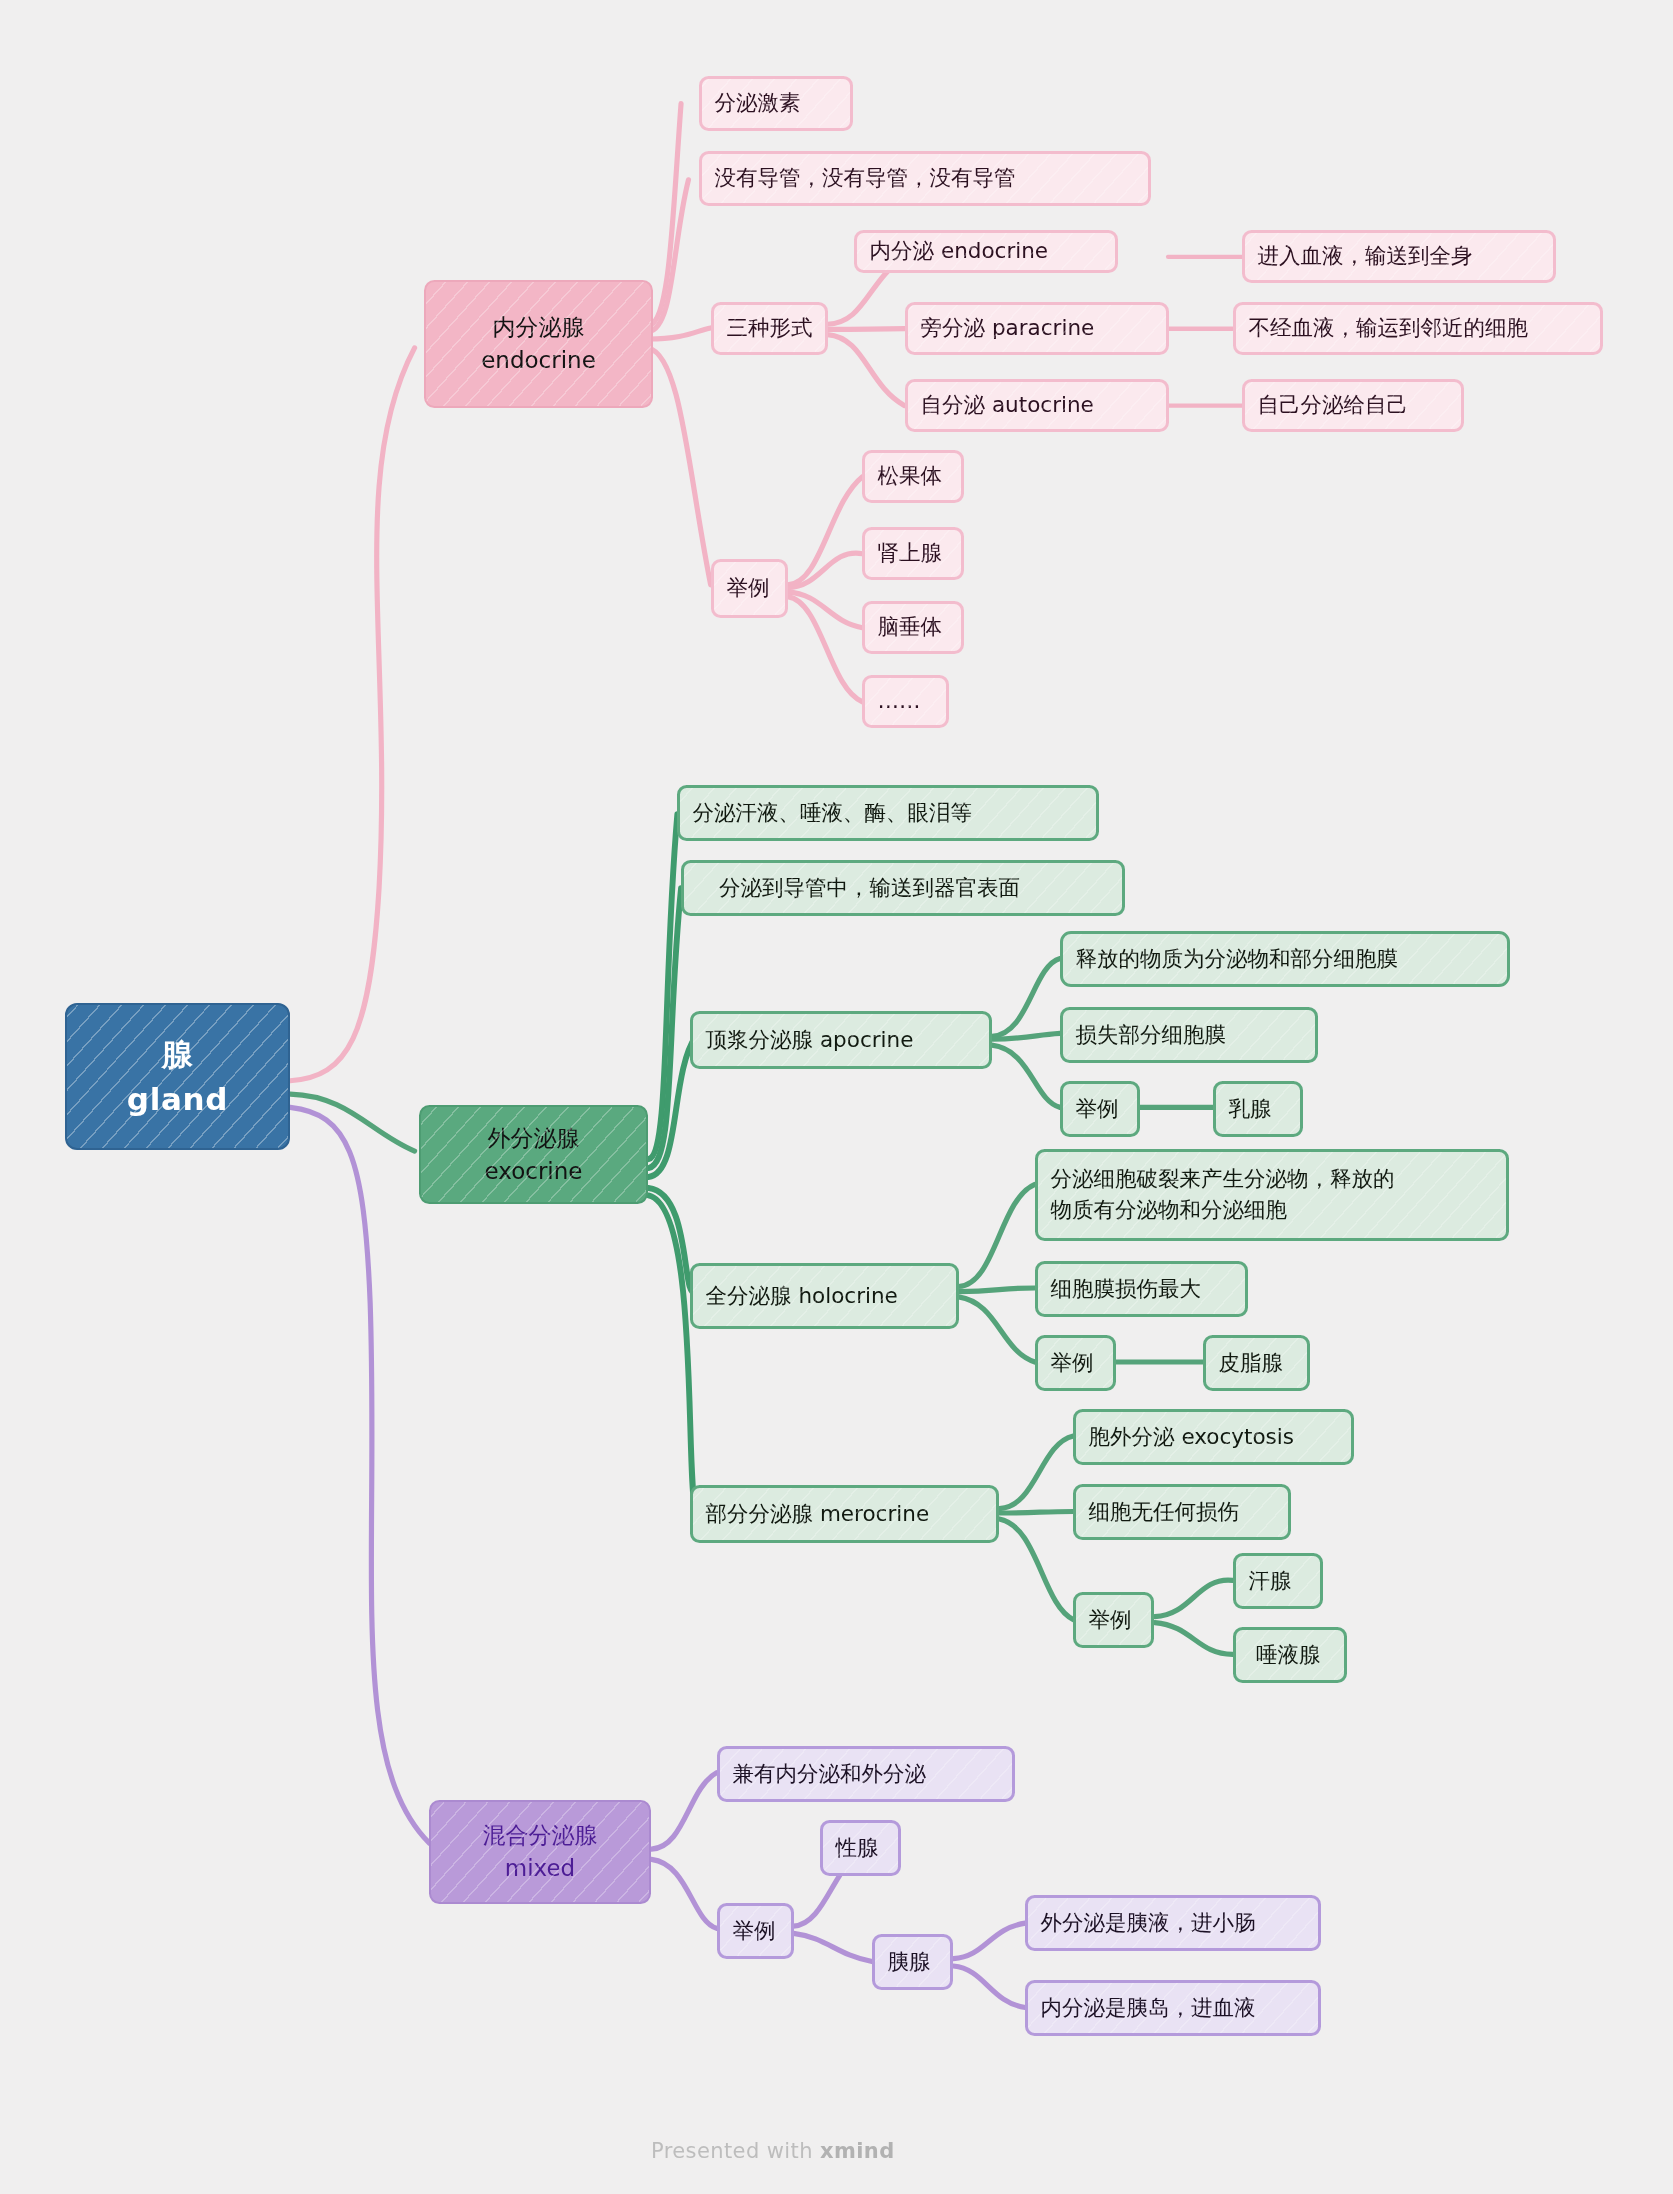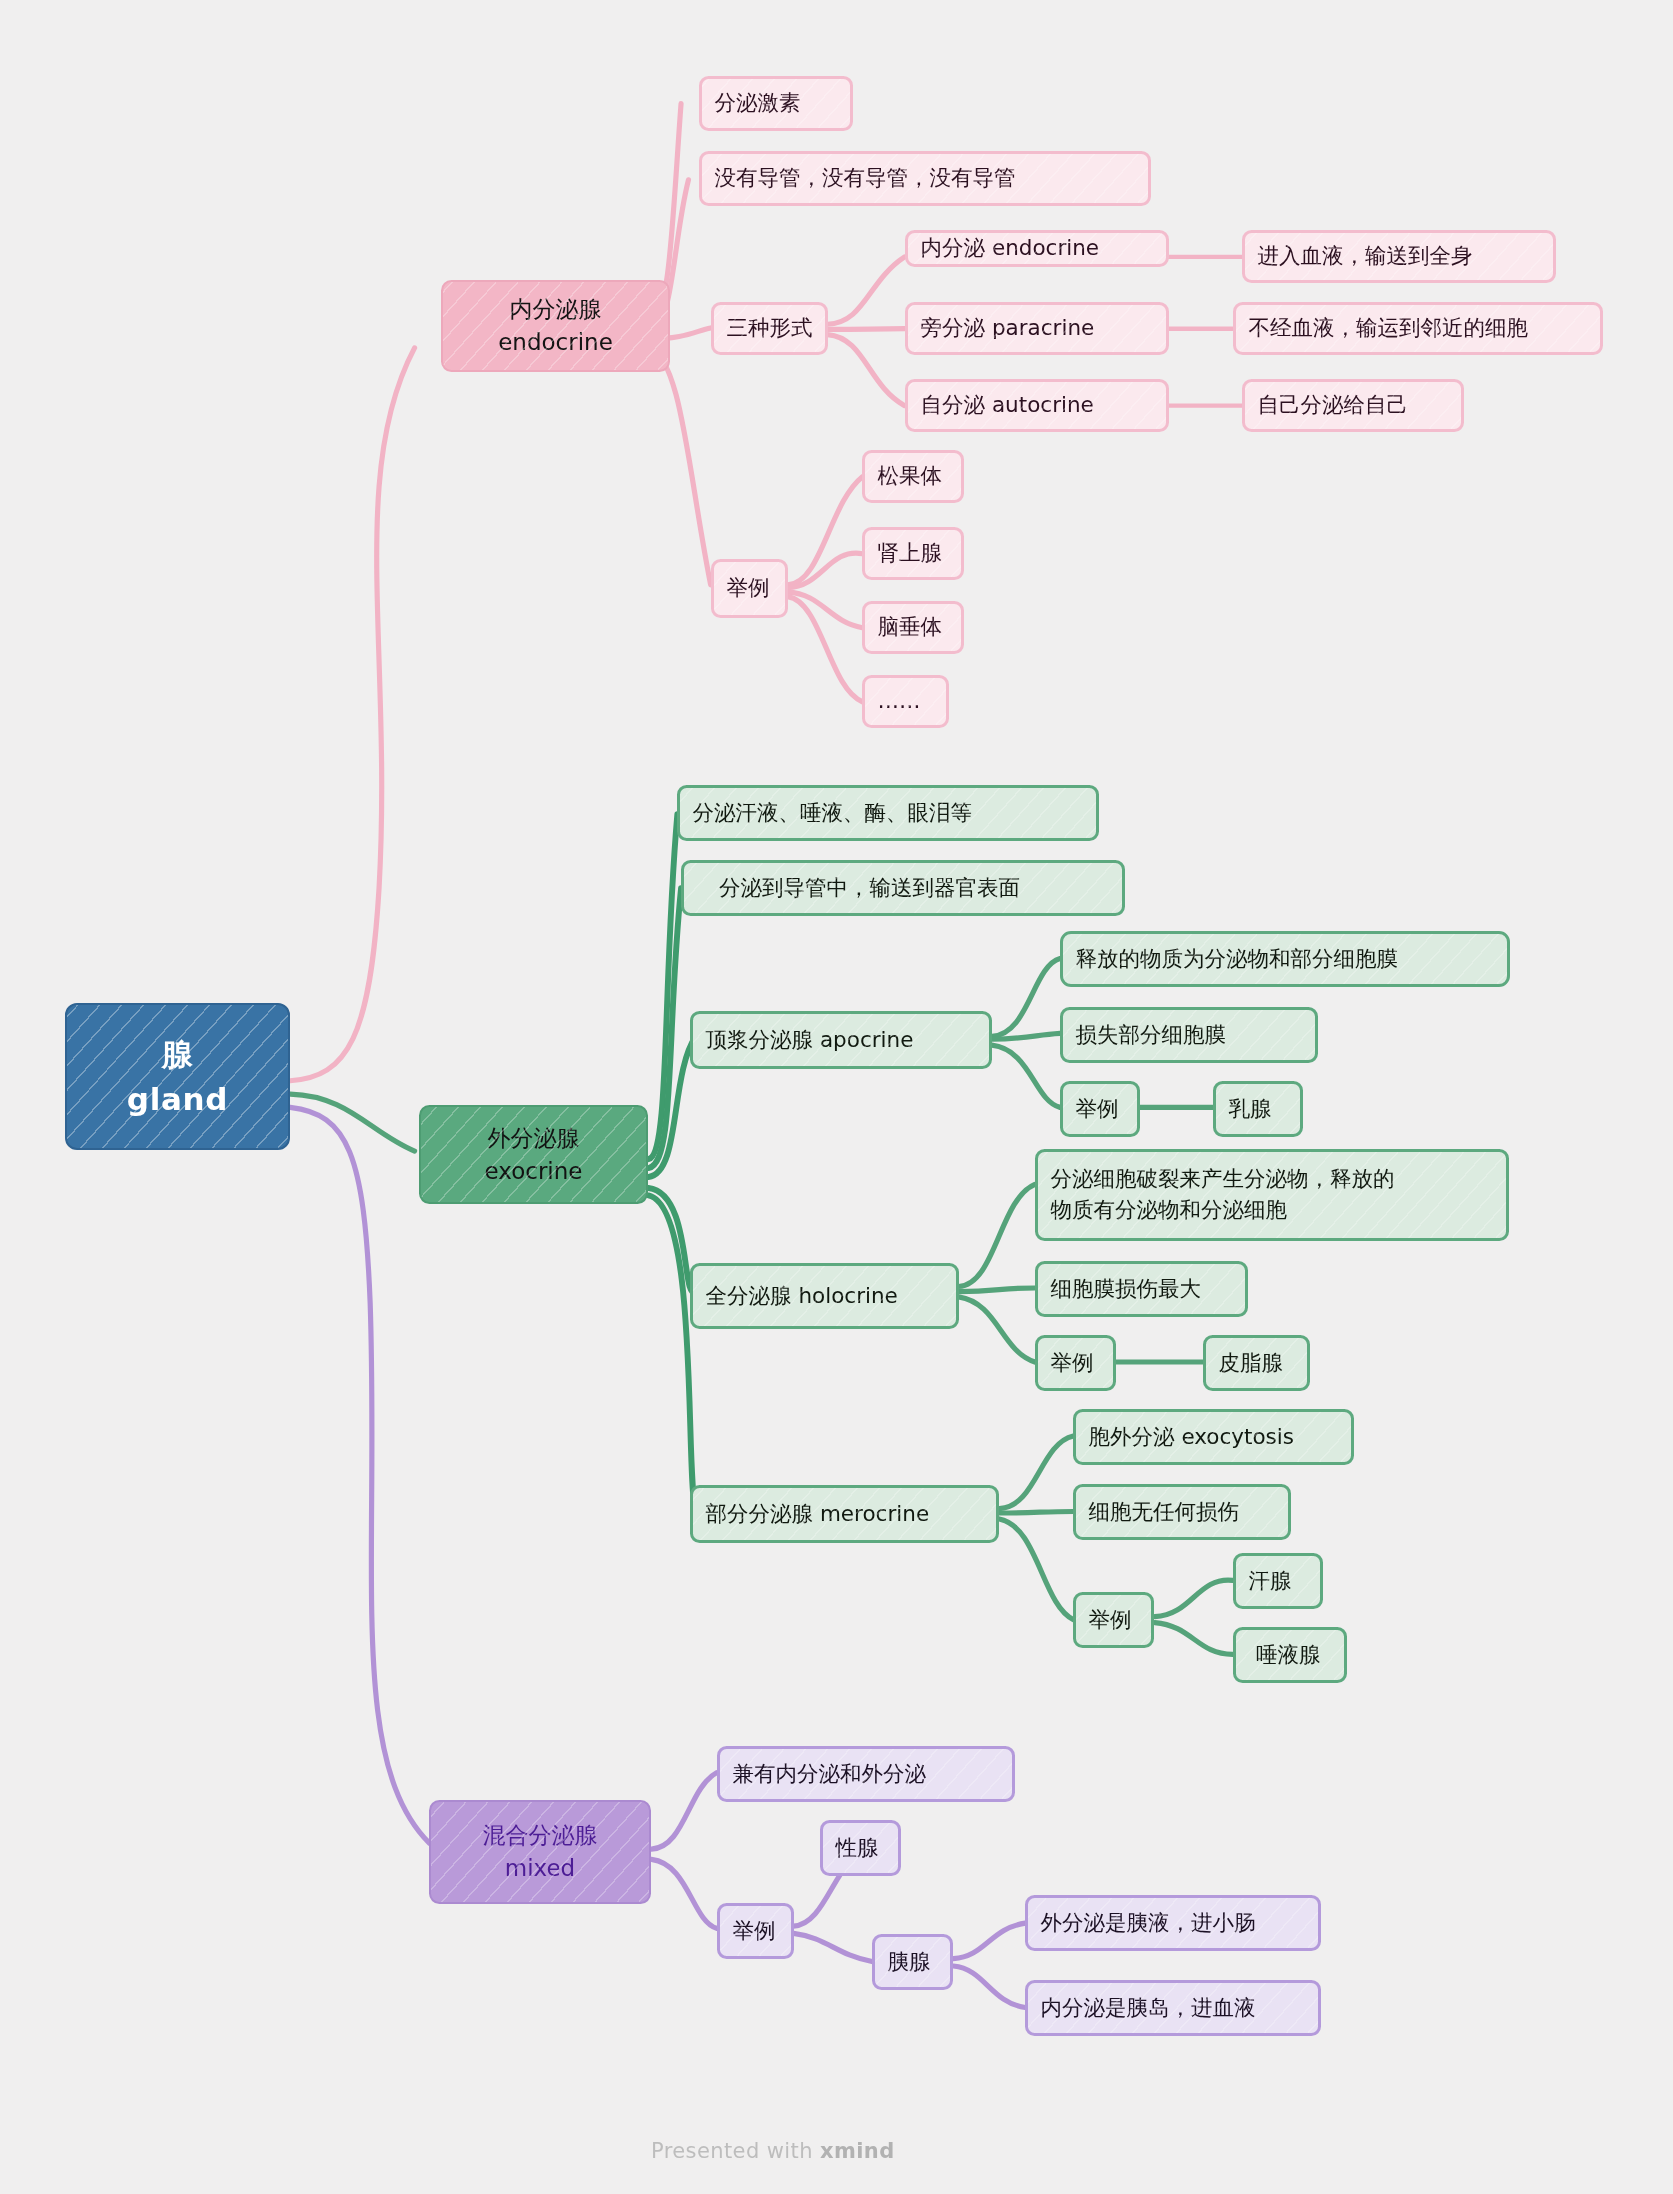--- a/index.html
+++ b/index.html
@@ -228,38 +228,38 @@
       <path d="M1288,2646 C1330,2644 1338,2605 1385,2598" stroke="#b292d6" stroke-width="7"></path>
       <path d="M1288,2656 C1330,2660 1338,2705 1385,2712" stroke="#b292d6" stroke-width="7"></path>
     </g>
   </svg>
 
   <div class="node root hatch" style="left:65px; top:1003px; width:225px; height:147px;">
     <span class="txt"><span>腺</span>
 <span>gland</span></span>
   </div>
 
-  <div class="node main-pink hatch" style="left:441px; top:280px; width:229px; height:92px;">
+  <div class="node main-pink hatch" style="left:424px; top:280px; width:229px; height:128px;">
     <span class="txt"><span>内分泌腺</span>
 <span>endocrine</span></span>
   </div>
 
   <div class="node leaf leaf-pink hatch" style="left:699px; top:76px; width:154px; height:55px;">
     <span class="txt">分泌激素</span>
   </div>
 
   <div class="node leaf leaf-pink hatch" style="left:699px; top:151px; width:452px; height:55px;">
     <span class="txt">没有导管，没有导管，没有导管</span>
   </div>
 
   <div class="node leaf leaf-pink hatch" style="left:711px; top:302px; width:117px; height:53px;">
     <span class="txt">三种形式</span>
   </div>
 
-  <div class="node leaf leaf-pink hatch" style="left:905px; top:230px; width:264px; height:37px;">
+  <div class="node leaf leaf-pink hatch" style="left:854px; top:230px; width:264px; height:43px;">
     <span class="txt">内分泌 endocrine</span>
   </div>
   <div class="node leaf leaf-pink hatch" style="left:905px; top:302px; width:264px; height:53px;">
     <span class="txt">旁分泌 paracrine</span>
   </div>
   <div class="node leaf leaf-pink hatch" style="left:905px; top:379px; width:264px; height:53px;">
     <span class="txt">自分泌 autocrine</span>
   </div>
 
   <div class="node leaf leaf-pink hatch" style="left:1242px; top:230px; width:314px; height:53px;">

